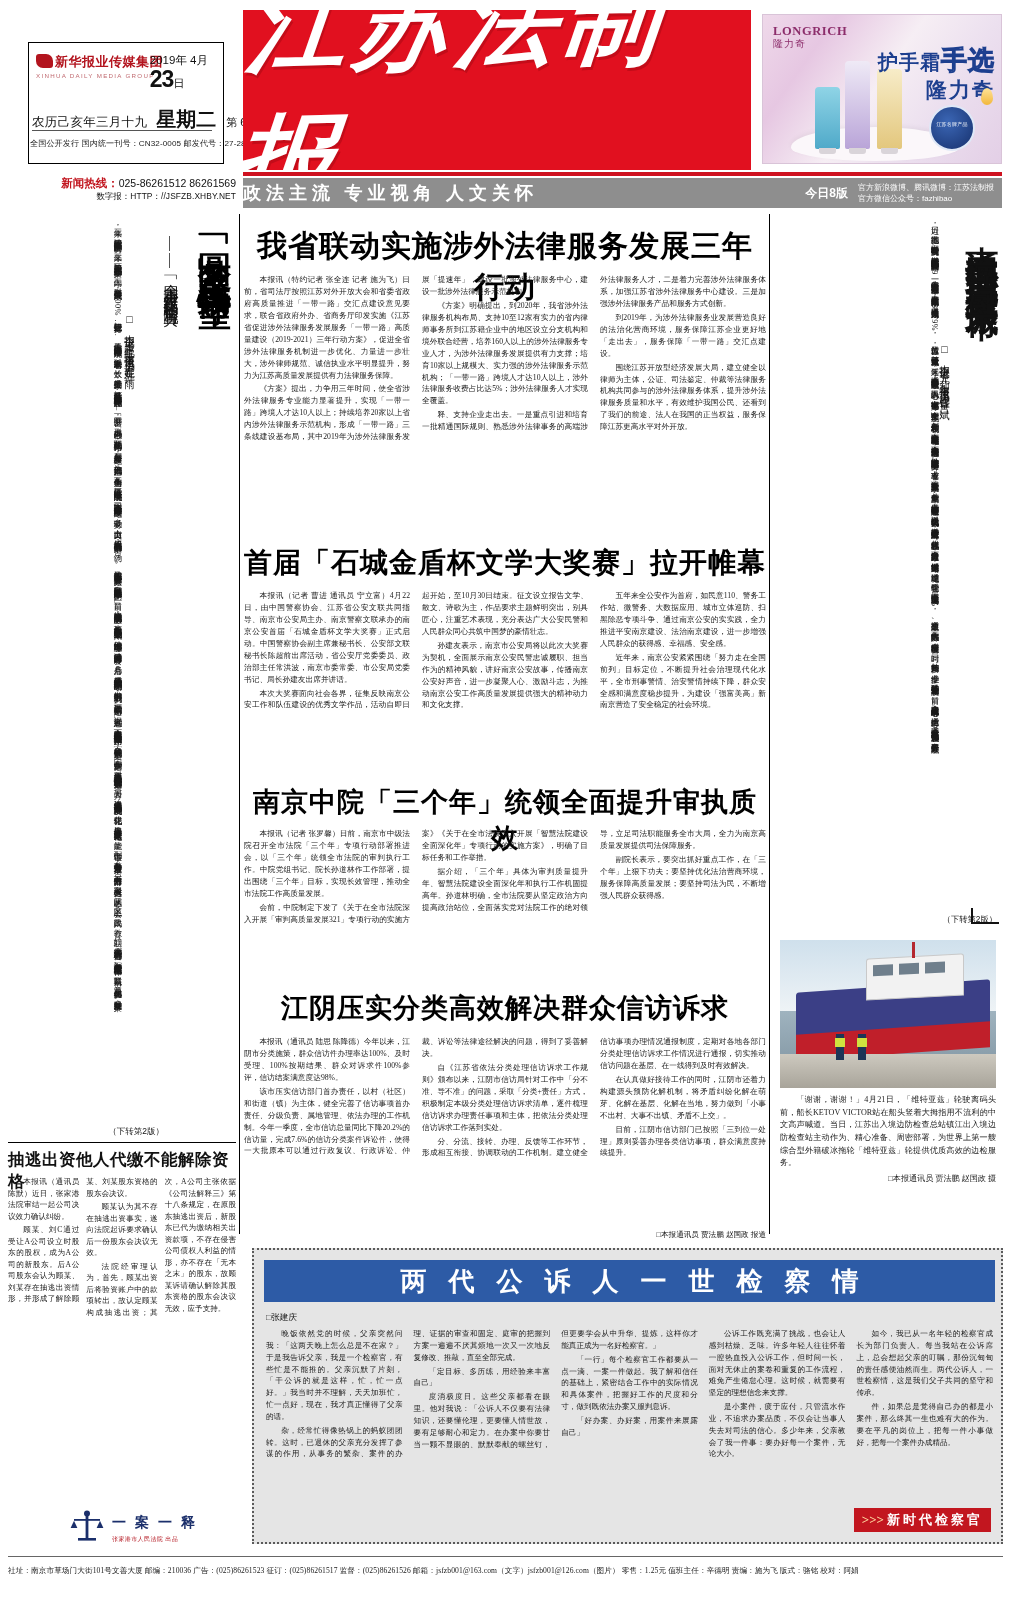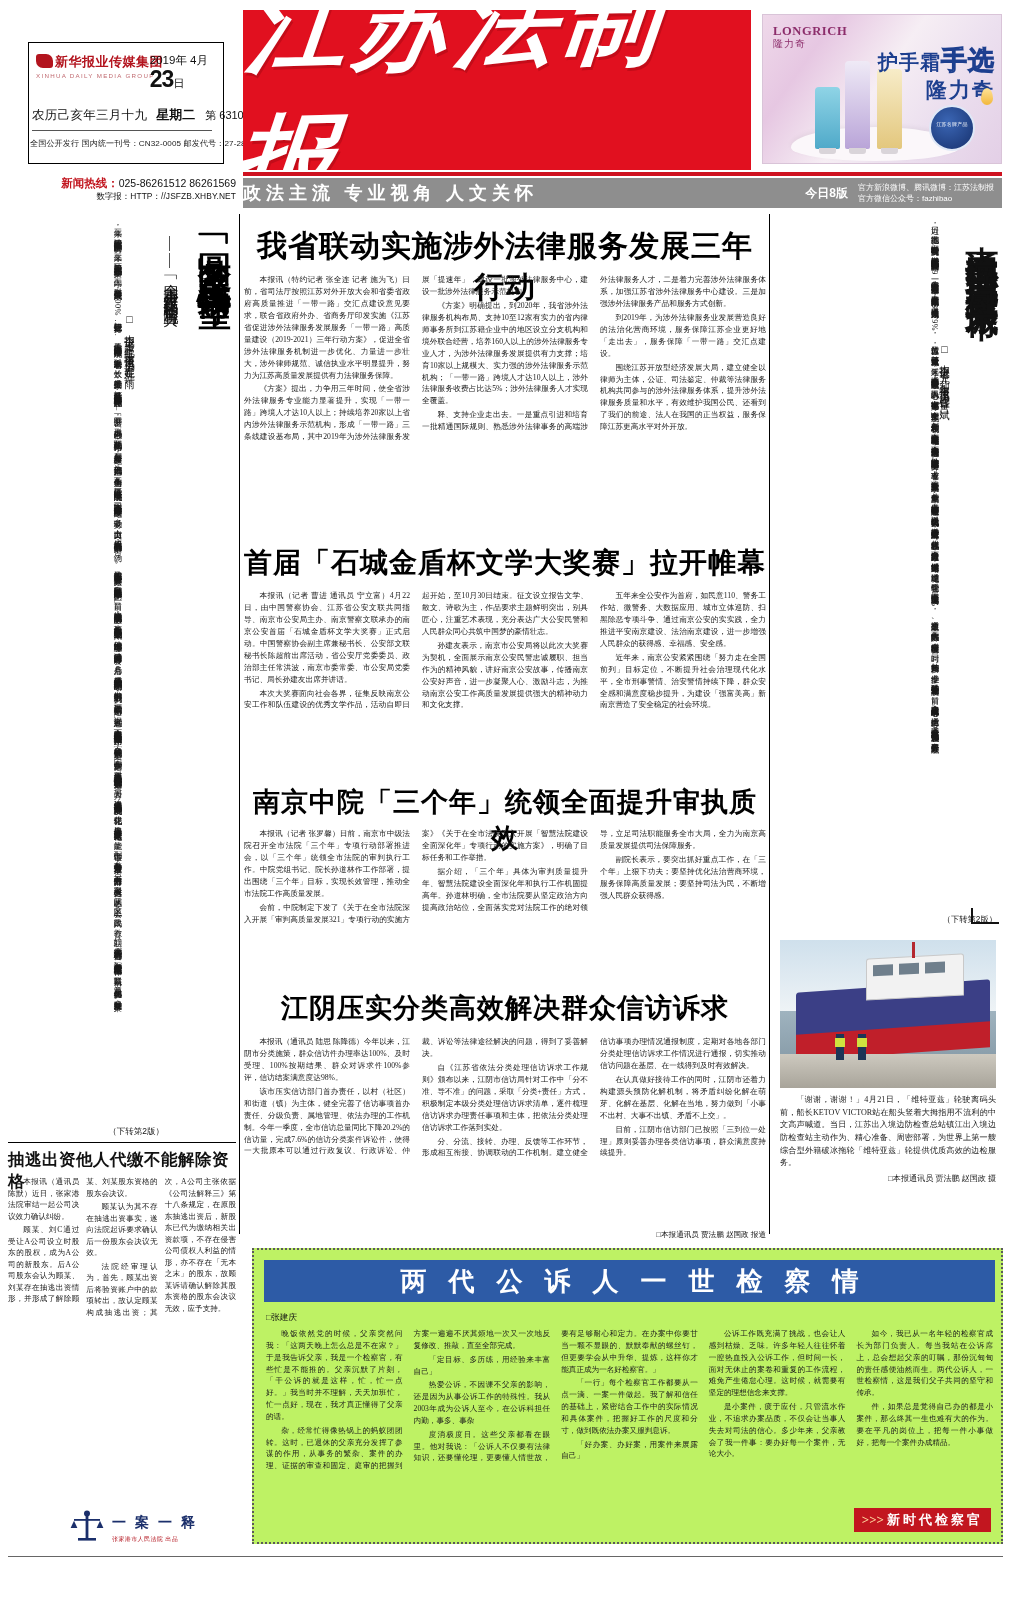--- a/index.html
+++ b/index.html
@@ -19,21 +19,21 @@
   .logo-wrap{position:absolute;left:8px;top:10px;width:124px;}
   .logo-cn{font-size:13px;font-weight:700;color:#b3141e;letter-spacing:.5px;line-height:16px;white-space:nowrap;}
   .logo-cn .mark{display:inline-block;width:17px;height:14px;background:#b3141e;border-radius:3px 7px 3px 7px;vertical-align:-2px;margin-right:2px;}
   .logo-en{font-size:6.2px;color:#c06a70;letter-spacing:1.3px;margin-top:2px;white-space:nowrap;}
   .mh-date{position:absolute;right:8px;top:10px;text-align:left;line-height:1.1;}
   .mh-date .ym{font-size:11.5px;color:#111;white-space:nowrap;}
   .mh-date .dd{font-size:23px;font-weight:700;letter-spacing:-1px;}
   .mh-date .dd small{font-size:11px;font-weight:400;}
   .mh-row2{position:absolute;left:8px;top:56px;right:8px;font-size:12.5px;white-space:nowrap;}
   .mh-row2 .lunar{letter-spacing:.3px;}
-  .mh-row2 .wd{font-weight:700;font-size:13px;margin-left:9px;}
+  .mh-row2 .wd{font-weight:700;font-size:20px;margin-left:9px;}
   .mh-row2 .iss{font-size:11px;margin-left:10px;}
   .mh-rule{position:absolute;left:8px;right:8px;top:80px;border-top:1px solid #555;}
   .mh-row3{position:absolute;left:8px;top:88px;right:6px;font-size:8.1px;color:#222;white-space:nowrap;letter-spacing:.1px;}
 
   .mh-title{position:absolute;left:243px;top:10px;width:508px;height:160px;background:#e1101f;overflow:hidden;}
   .mh-title .brush{
     position:absolute;left:0;top:0;width:508px;height:160px;
     display:flex;align-items:center;justify-content:center;
     color:#fff;font-family:"Liberation Serif",serif;font-weight:700;
     font-size:98px;letter-spacing:6px;
@@ -146,21 +146,21 @@
   .ph-quay{position:absolute;left:0;bottom:0;right:0;height:34px;background:linear-gradient(180deg,#cdc9bf,#a8a49a);}
   .ph-p1,.ph-p2{position:absolute;bottom:28px;width:8px;height:26px;background:#1c3557;}
   .ph-p1{left:56px;} .ph-p2{left:78px;}
   .ph-p1::before,.ph-p2::before{content:"";position:absolute;left:-1px;top:4px;width:10px;height:9px;background:#cfe23f;}
   .ph-cap{position:absolute;left:6px;top:880px;width:216px;font-size:8.1px;line-height:1.56;
     text-align:justify;font-family:"Liberation Serif",serif;color:#1a1a1a;}
   .ph-cap .ind{text-indent:2em;display:block;}
 
   
   .bbox{position:absolute;left:252px;top:1248px;width:751px;height:296px;
-    border:2px dotted #5a5a5a;box-sizing:border-box;background:#bef264;padding:6px;}
+    border:2px dotted #5a5a5a;box-sizing:border-box;background:#e5e5e5;padding:6px;}
   .bbanner{position:absolute;left:10px;top:10px;width:731px;height:42px;background:#2d5ba6;
     display:flex;align-items:center;justify-content:center;}
   .bbanner span{color:#fff;font-family:"Liberation Serif",serif;font-weight:700;font-size:26px;letter-spacing:22px;text-indent:22px;}
   .b-by{position:absolute;left:12px;top:62px;font-size:8.6px;}
   .b-cols{position:absolute;left:12px;top:78px;width:727px;height:200px;
     column-count:5;column-gap:11px;font-size:7.6px;line-height:1.56;
     text-align:justify;color:#1a1a1a;font-family:"Liberation Serif",serif;overflow:hidden;}
   .b-cols p{margin:0 0 2px 0;text-indent:2em;}
   .b-btn{position:absolute;right:10px;bottom:10px;background:#c2161f;color:#fff;
     font-family:"Liberation Serif",serif;font-weight:700;font-size:13px;letter-spacing:3px;
@@ -356,29 +356,29 @@
 
   <div class="bbox">
     <div class="bbanner">
       <span>两代公诉人一世检察情</span>
     </div>
     <div class="b-by">□张建庆</div>
     <div class="b-cols" id="bcols">
         <p>晚饭依然党的时候，父亲突然问我：「这两天晚上怎么总是不在家？」于是我告诉父亲，我是一个检察官，有些忙是不能推的。父亲沉默了片刻，「干公诉的就是这样，忙，忙一点好。」我当时并不理解，天天加班忙，忙一点好，现在，我才真正懂得了父亲的话。</p>
         <p>杂，经常忙得像热锅上的蚂蚁团团转。这时，已退休的父亲充分发挥了参谋的作用，从事务的繁杂、案件的办理、证据的审查和固定、庭审的把握到方案一遍遍不厌其烦地一次又一次地反复修改、推敲，直至全部完成。</p>
         <p>「定目标、多历练，用经验来丰富自己」</p>
-        <p>热爱公诉，不因课不父亲的影响，还是因为从事公诉工作的特殊性。我从2003年成为公诉人至今，在公诉科担任内勤，事多、事杂</p>
         <p>度消极度日。这些父亲都看在眼里。他对我说：「公诉人不仅要有法律知识，还要懂伦理，更要懂人情世故，要有足够耐心和定力。在办案中你要甘当一颗不显眼的、默默奉献的螺丝钉，但更要学会从中升华、提炼，这样你才能真正成为一名好检察官。」</p>
         <p>「一行」每个检察官工作都要从一点一滴、一案一件做起。我了解和信任的基础上，紧密结合工作中的实际情况和具体案件，把握好工作的尺度和分寸，做到既依法办案又服判息诉。</p>
         <p>「好办案、办好案，用案件来展露自己」</p>
         <p>公诉工作既充满了挑战，也会让人感到枯燥、乏味。许多年轻人往往怀着一腔热血投入公诉工作，但时间一长，面对无休止的案卷和重复的工作流程，难免产生倦怠心理。这时候，就需要有坚定的理想信念来支撑。</p>
         <p>是小案件，疲于应付，只管流水作业，不追求办案品质，不仅会让当事人失去对司法的信心。多少年来，父亲教会了我一件事：要办好每一个案件，无论大小。</p>
         <p>如今，我已从一名年轻的检察官成长为部门负责人。每当我站在公诉席上，总会想起父亲的叮嘱，那份沉甸甸的责任感便油然而生。两代公诉人，一世检察情，这是我们父子共同的坚守和传承。</p>
         <p>件，如果总是觉得自己办的都是小案件，那么终其一生也难有大的作为。要在平凡的岗位上，把每一件小事做好，把每一个案件办成精品。</p>
       </div>
     <div class="b-btn">
       <em>&gt;&gt;&gt;</em><span>新时代检察官</span>
     </div>
   </div>
 
   <div class="foot-rule"></div>
+  <div class="footer">社址：南京市草场门大街101号文善大厦  邮编：210036  广告：(025)86261523  征订：(025)86261517  监督：(025)86261526  邮箱：jsfzb001@163.com（文字）jsfzb001@126.com（图片）  零售：1.25元  值班主任：辛德明  责编：施为飞  版式：骆铭  校对：阿娟</div>
 
 </div>
 
 </body></html>

